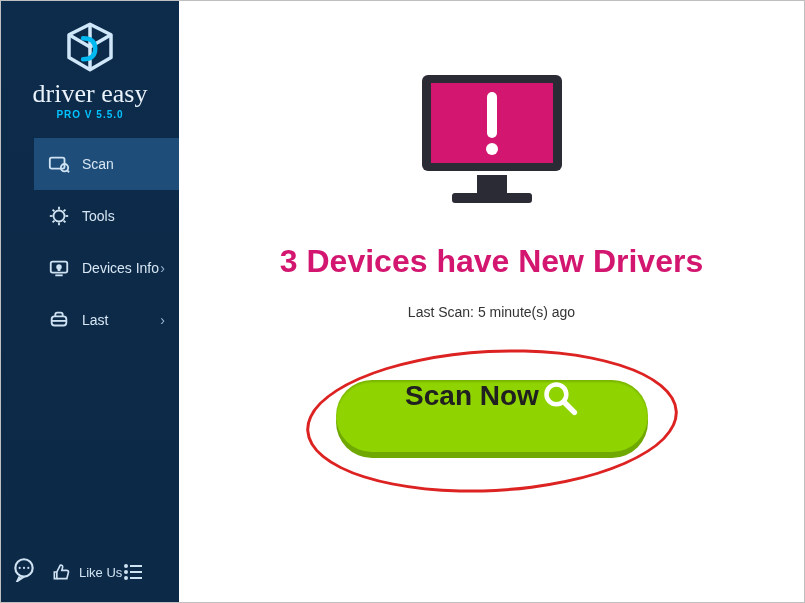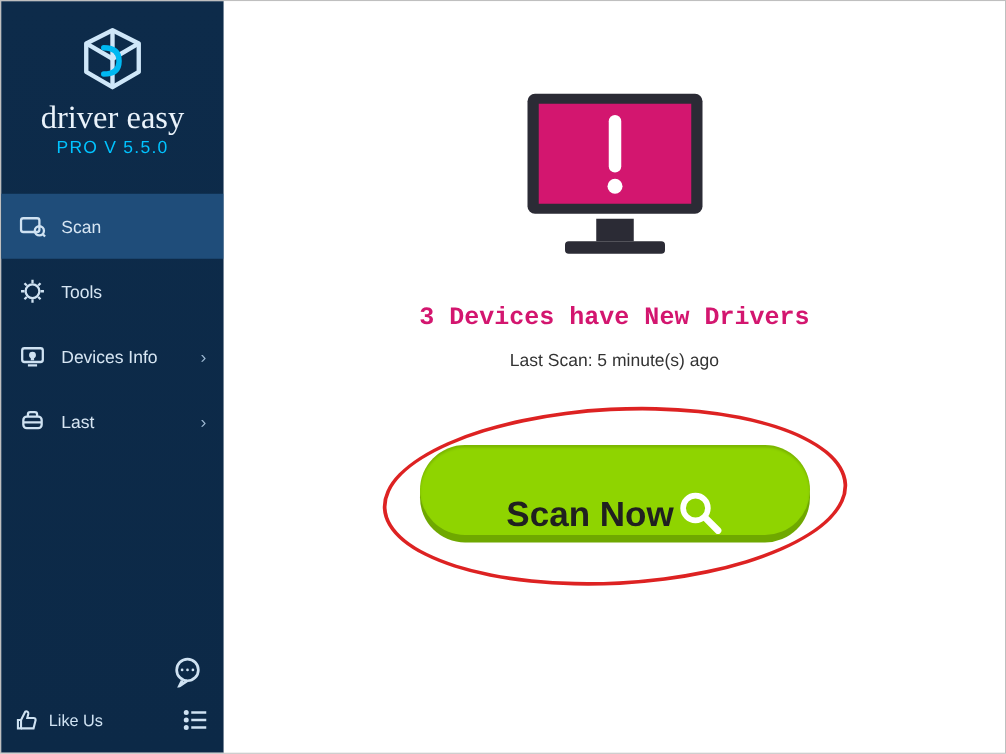--- a/index.html
+++ b/index.html
@@ -32,67 +32,66 @@
   }
   .logo {
     width: 56px; height: 56px; margin: 0 auto 6px auto;
   }
   .brand-name {
     font-family: "Segoe Script", cursive;
     font-size: 26px; color: #eaf3fb;
     line-height: 1;
   }
   .brand-sub {
-    font-size: 14px; color: #00c3ff;
-    letter-spacing: 1px; margin-top: 2px;
-  }
-  .nav { margin-top: 24px; }
+    font-size: 10px; color: #00c3ff;
+    letter-spacing: 1px; margin-top: 2px; font-weight: bold;
+  }
+  .nav { margin-top: 12px; padding-left: 33px; }
   .nav-item {
     display: flex; align-items: center;
     padding: 12px 14px 12px 14px;
     height: 52px;
     font-size: 14px;
     cursor: pointer;
     position: relative;
   }
   .nav-item.active {
     background: #1f4d7a;
   }
   .nav-item .ic { width: 22px; height: 22px; margin-right: 12px; flex: none; color:#cfe2f2; }
   .nav-item .chev { margin-left: auto; font-size: 14px; color:#9bb6d0; }
   .sidebar-bottom {
     margin-top: auto;
     padding: 8px 10px 14px 10px;
-    display: flex; flex-direction: column; gap: 8px;
+    display: flex; flex-direction: row; gap: 8px;
   }
   .bottom-row {
     display: flex; align-items: center; justify-content: space-between;
     color: #cfe2f2;
   }
   .speech-icon { align-self: flex-end; margin-right: 6px; margin-bottom: 6px; }
   .likeus { display:flex; align-items:center; gap:8px; font-size:13px; }
   .main {
     position: absolute;
     left: 178px; top: 0; right: 0; bottom: 0;
     background: #fff;
     display: flex; flex-direction: column;
     align-items: center;
     padding-top: 60px;
   }
   .monitor-wrap { margin-top: 6px; }
   .headline {
     margin-top: 26px;
-    font-size: 20px;
+    font-size: 32px;
     font-weight: 700;
     color: #d3166f;
     text-align: center;
-    font-family: Liberation Mono, monospace;
   }
   .subline {
-    margin-top: 14px;
+    margin-top: 24px;
     font-size: 14px;
     color: #333;
   }
   .scan-wrap {
     margin-top: 36px;
     position: relative;
     width: 360px; height: 130px;
   }
   .red-ellipse {
     position: absolute;
@@ -104,21 +103,21 @@
     pointer-events: none;
   }
   .scan-btn {
     position: absolute;
     left: 24px; top: 24px;
     width: 312px; height: 72px;
     background: #8fd400;
     border-radius: 36px;
     border: none;
     box-shadow: 0 6px 0 #6fa800, 0 2px 2px rgba(0,0,0,0.15) inset;
-    display: flex; align-items: flex-end; justify-content: center;
+    display: flex; align-items: flex-start; justify-content: center;
     gap: 3px;
     cursor: pointer;
   }
   .scan-btn-label {
     font-size: 28px; font-weight: 700; color: #202020;
   }
   .scan-btn .mag {
     width: 36px; height: 36px; flex: none;
   }
   svg { display:block; }

